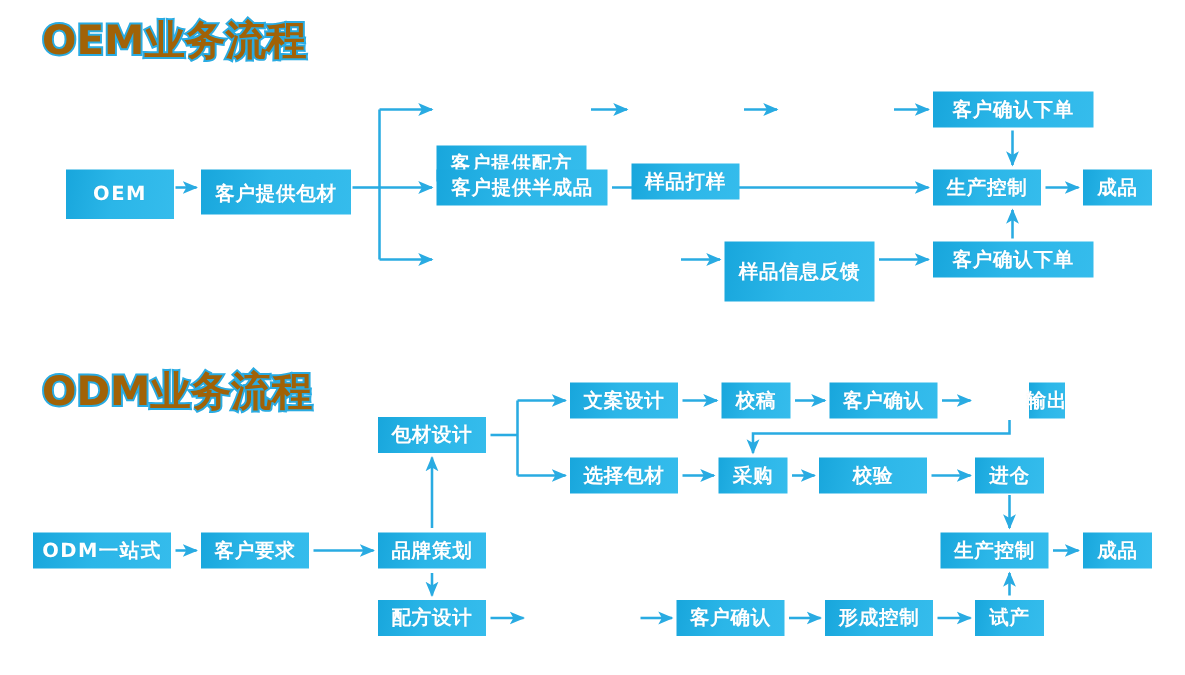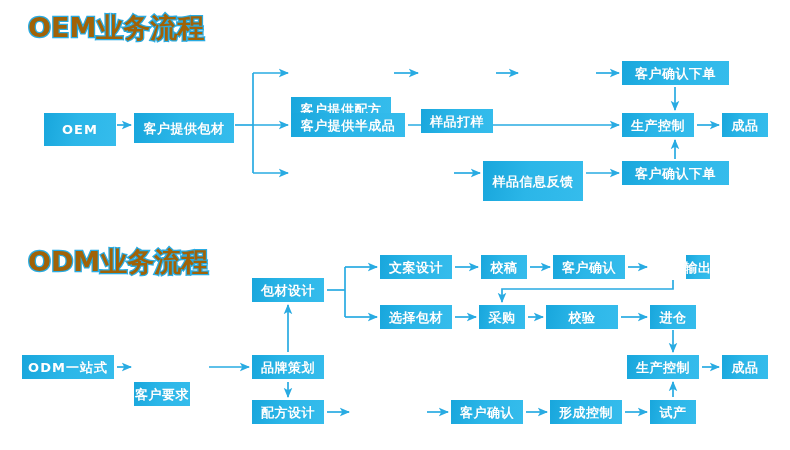--- a/index.html
+++ b/index.html
@@ -126,21 +126,21 @@
 
   <div class="node" style="left:291px;top:113px;width:114px;height:24px;">客户提供半成品</div>
 
   <div class="node" style="left:483px;top:161px;width:100px;height:40px;">样品信息反馈</div>
   <div class="node" style="left:622px;top:161px;width:107px;height:24px;">客户确认下单</div>
 
   <div class="node" style="left:622px;top:113px;width:72px;height:24px;">生产控制</div>
   <div class="node" style="left:722px;top:113px;width:46px;height:24px;">成品</div>
 
   <div class="node lat" style="left:22px;top:355px;width:92px;height:24px;">ODM一站式</div>
-  <div class="node" style="left:134px;top:355px;width:56px;height:24px;margin-top:27px;">客户要求</div>
+  <div class="node" style="left:134px;top:355px;width:72px;height:24px;">客户要求</div>
   <div class="node" style="left:252px;top:355px;width:72px;height:24px;">品牌策划</div>
 
   <div class="node" style="left:252px;top:278px;width:72px;height:24px;">包材设计</div>
   <div class="node" style="left:252px;top:400px;width:72px;height:24px;">配方设计</div>
 
   <div class="node" style="left:380px;top:255px;width:72px;height:24px;">文案设计</div>
   <div class="node" style="left:481px;top:255px;width:46px;height:24px;">校稿</div>
   <div class="node" style="left:553px;top:255px;width:72px;height:24px;">客户确认</div>
   <div class="node" style="left:650px;top:255px;width:24px;height:24px;margin-left:36px;">输出</div>
 

